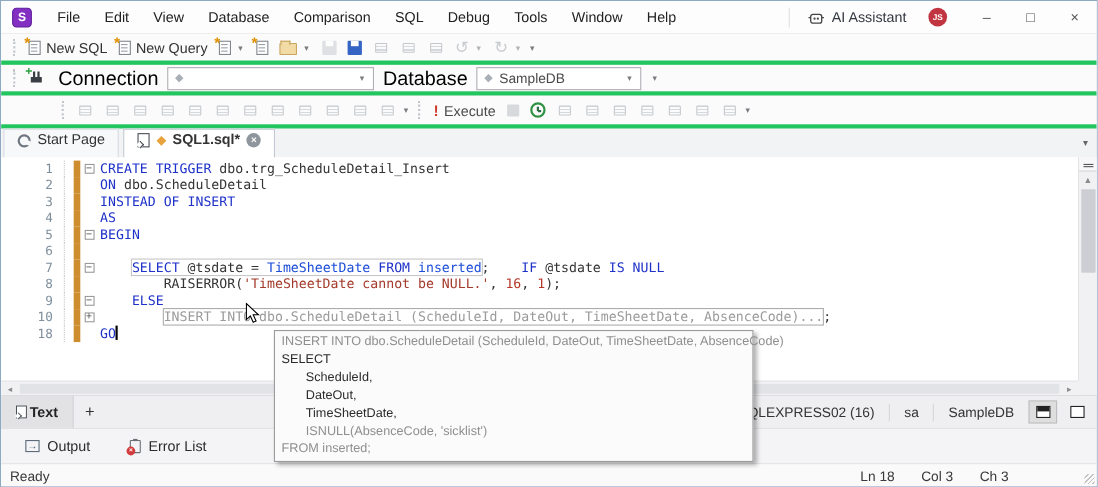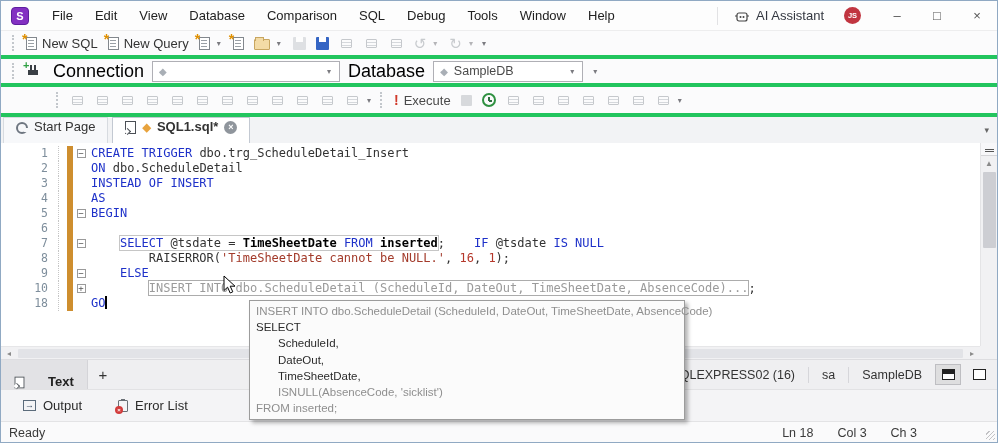--- a/index.html
+++ b/index.html
@@ -70,40 +70,40 @@
 
   
   .editor{height:216px;position:relative;background:#fff;display:flex}
   .edmain{flex:1;overflow:hidden;padding-top:3px}
   .eline{display:flex;height:15px;line-height:15px;font-family:"DejaVu Sans Mono",monospace;font-size:12px}
   .ln{width:58px;text-align:right;padding-right:10px;color:#7e8e9c;border-right:1px dotted #c5c5c5;font-size:11.5px}
   .chg{width:6px;background:#ce8e2f;margin-left:8px}
   .fold{width:16px;display:flex;align-items:center;justify-content:center}
   .foldbox{width:9px;height:9px;border:1px solid #9a9a9a;background:#fff;font-size:9px;line-height:6px;text-align:center;color:#555}
   .codetext{white-space:pre;padding-left:2px}
-  .kw{color:#1e31c9}.id{color:#333}.b{color:#000000;font-weight:bold}
+  .kw{color:#1e31c9}.id{color:#333}.b{color:#1d4ed8;font-weight:normal}
   .str{color:#a33b2b}.num{color:#b5372a}.dim{color:#9b9b9b}
   .stmt{outline:1px solid #c6c6c6}
   .collapsed{outline:1px solid #acacac}
   .caretbar{display:inline-block;width:1.5px;height:13px;background:#000;vertical-align:-2px}
   
   .vscroll{width:17px;background:#f1f1f3;border-left:1px solid #e4e4e6;display:flex;flex-direction:column;align-items:center}
   .splitbtn{width:100%;height:13px;background:#f7f7f9;border-bottom:1px solid #d5d5d8;display:flex;align-items:center;justify-content:center}
   .splitbtn i{display:block;width:9px;height:1px;background:#555;box-shadow:0 2px 0 #555}
   .sarrow{height:14px;font-size:8px;color:#8a8a8a;display:flex;align-items:center}
   .vthumb{width:13px;height:76px;background:#cdced3;border-radius:1px;margin-top:2px}
   .vspace{flex:1}
   .hscroll{position:absolute;left:0;right:17px;bottom:0;height:13px;background:#f1f1f3;border-top:1px solid #e6e6e8;display:flex;align-items:center}
   .hscroll .sarrow{width:16px;justify-content:center}
   .hthumb{flex:1;height:9px;background:#e2e3e7;margin:0 1px;border-radius:1px}
   .scorner{position:absolute;right:0;bottom:0;width:17px;height:13px;background:#f1f1f3}
 
   
   .results{height:30px;background:#efeff1;border-top:1px solid #dddde0;display:flex;align-items:center}
-  .rtab{height:100%;display:flex;align-items:flex-end;gap:23px;padding:0 13px;background:#e2e2e5;border-right:1px solid #d4d4d8;font-weight:bold;font-size:13px;color:#222}
+  .rtab{height:100%;display:flex;align-items:center;gap:2px;padding:0 13px;background:#e2e2e5;border-right:1px solid #d4d4d8;font-weight:bold;font-size:13px;color:#222}
   .rplus{width:30px;text-align:center;color:#333;font-size:15px}
   .rright{margin-left:auto;display:flex;align-items:center;height:100%}
   .rinfo{font-size:12.5px;color:#333;padding:0 13px;border-left:1px solid #d6d6da;height:16px;display:flex;align-items:center;white-space:nowrap}
   .rinfo:first-child{border-left:none}
   .laybtn{width:26px;height:21px;display:flex;align-items:center;justify-content:center;margin-right:5px}
   .laybtn.sel{background:#dededf;border:1px solid #bebec2}
   .layico{width:13px;height:11px;border:1.5px solid #222;position:relative;background:#fff}
   .layico.fill::before{content:"";position:absolute;left:0;top:0;right:0;height:4px;background:#222}
 
   

